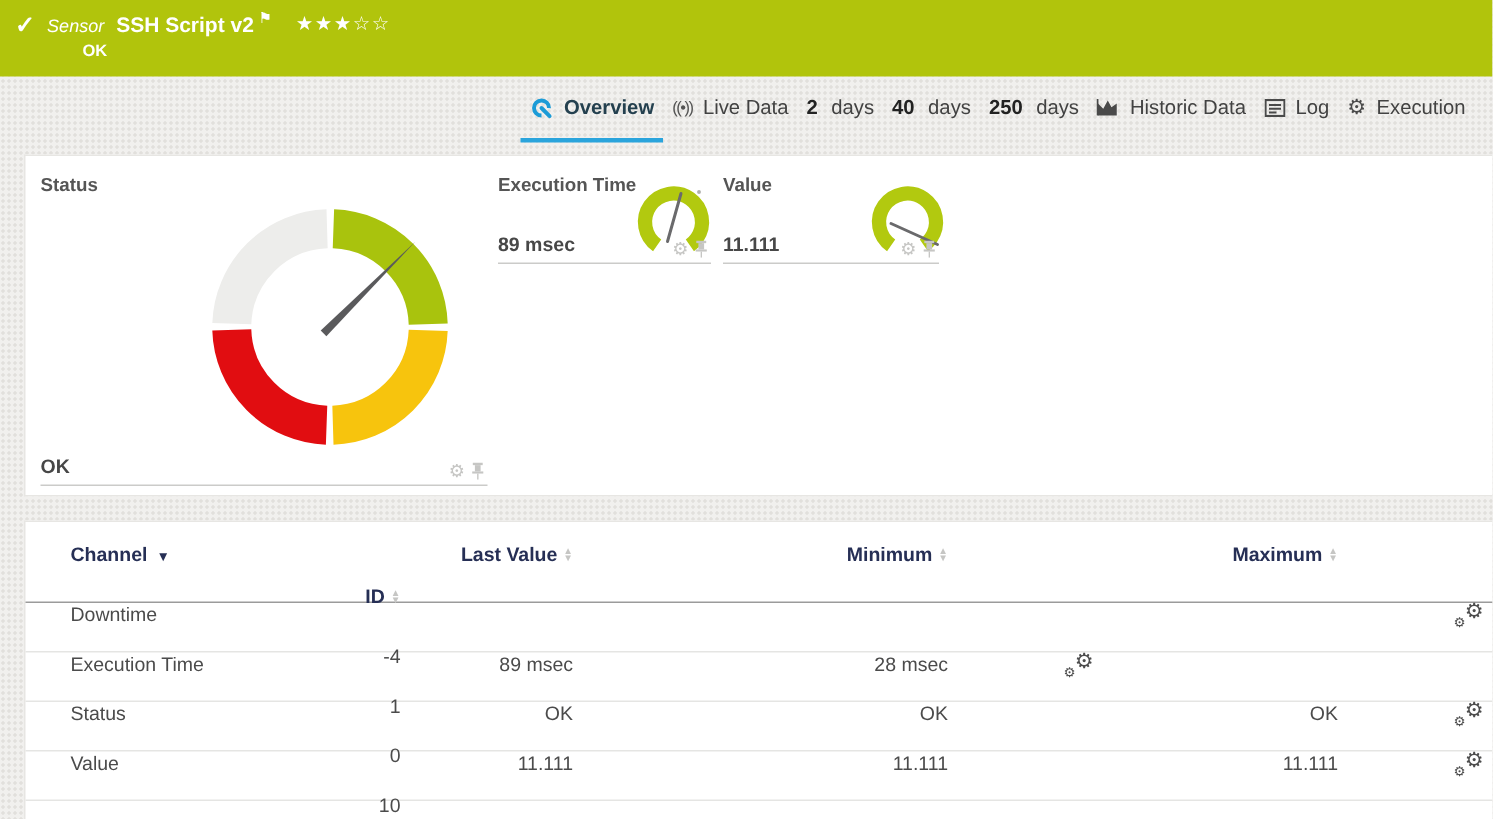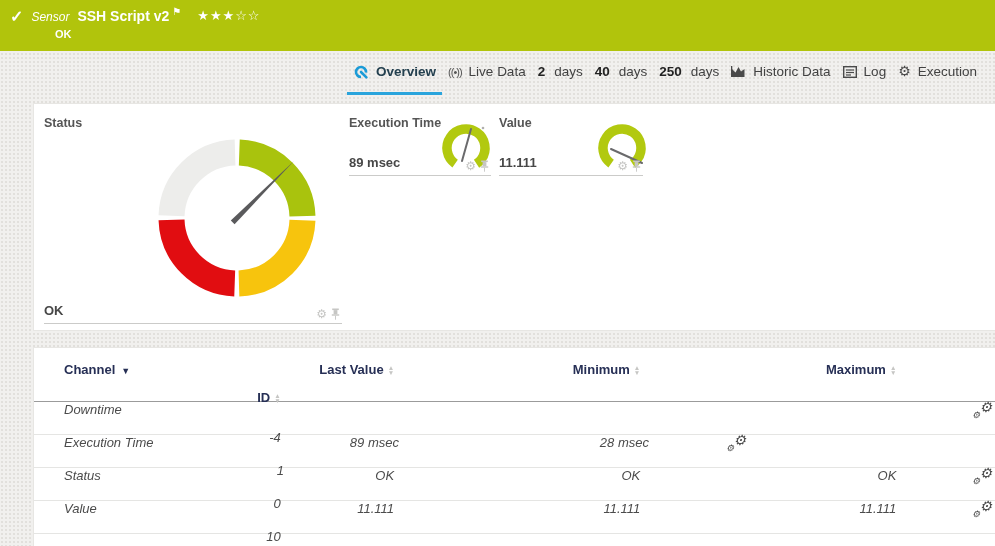--- a/index.html
+++ b/index.html
@@ -38,21 +38,21 @@
     border-bottom:3px solid transparent; cursor:pointer; white-space:nowrap;
   }
   .tab.active { border-bottom-color:#2aa4dc; }
   .tab.active .tab-label { font-weight:bold; color:#24404f; }
   .tab-num { font-weight:bold; color:#222; margin-right:2px; }
   .tab-icon { display:inline-flex; align-items:center; color:#4a4a4a; }
   .tab-icon.gear-glyph { font-size:14px; position:relative; top:-1px; }
   .live-glyph { font-size:11px; letter-spacing:-1px; color:#555; }
 
   
-  .panel { position:absolute; left:33px; right:0; background:#fff; border:1px solid #e7e6e3; border-right:none; }
+  .panel { position:absolute; left:16px; right:0; background:#fff; border:1px solid #e7e6e3; border-right:none; }
   .panel-gauges { top:103px; height:228px; }
   .panel-table  { top:347px; height:199px; border-bottom:none; }
 
   
   .gsec { position:absolute; border-bottom:1px solid #cbcbc9; }
   .gsec-status { left:10px; top:12px;  width:298px; height:208px; }
   .gsec-small  { top:12px; height:60px; }
   .gsec-exec   { left:315px; width:142px; }
   .gsec-value  { left:465px; width:144px; }
   .gsec-label  { position:absolute; top:0; left:0; font-size:12.5px; font-weight:bold; color:#555; }
@@ -65,21 +65,21 @@
   .gauge-small.exec  { left:87px; }
   .gauge-small.value { left:93px; }
 
   
   .trow, .thead {
     display:flex; align-items:flex-start;
     border-bottom:1px solid #e5e5e3; font-size:13px; color:#4b4b4b;gap:15px;
   }
   .thead { height:40px; margin-top:14px; border-bottom:1px solid #9b9b9b;
            color:#262f55; font-weight:bold; }
-  .trow  { height:33px; cursor:pointer;font-style:italic; }
+  .trow  { height:33px; cursor:pointer; }
   .c-channel { width:180px; padding-left:30px; text-align:left; display:flex; align-items:center; gap:6px; }
   .c-id   { width:55px;  text-align:right; justify-content:flex-end; display:flex;margin-top:28px; }
   .c-last { width:100px; text-align:right; justify-content:flex-end; display:flex; }
   .c-min  { width:235px; text-align:right; justify-content:flex-end; display:flex; }
   .c-max  { width:245px; text-align:right; justify-content:flex-end; display:flex; }
   .c-edit { width:85px;  display:flex; justify-content:flex-end; padding-right:3px; }
   .thead .c-id, .thead .c-last, .thead .c-min, .thead .c-max { gap:4px; align-items:center; }
   .sort-stack { display:inline-flex; flex-direction:column; font-size:6.5px; line-height:5px; color:#c6c6c4; cursor:pointer; }
   .caret-down { font-size:9px; color:#262f55; cursor:pointer; position:relative; top:1px; }
   .gears-icon { position:relative; width:20px; height:17px; color:#4d4d4d; cursor:pointer; }

